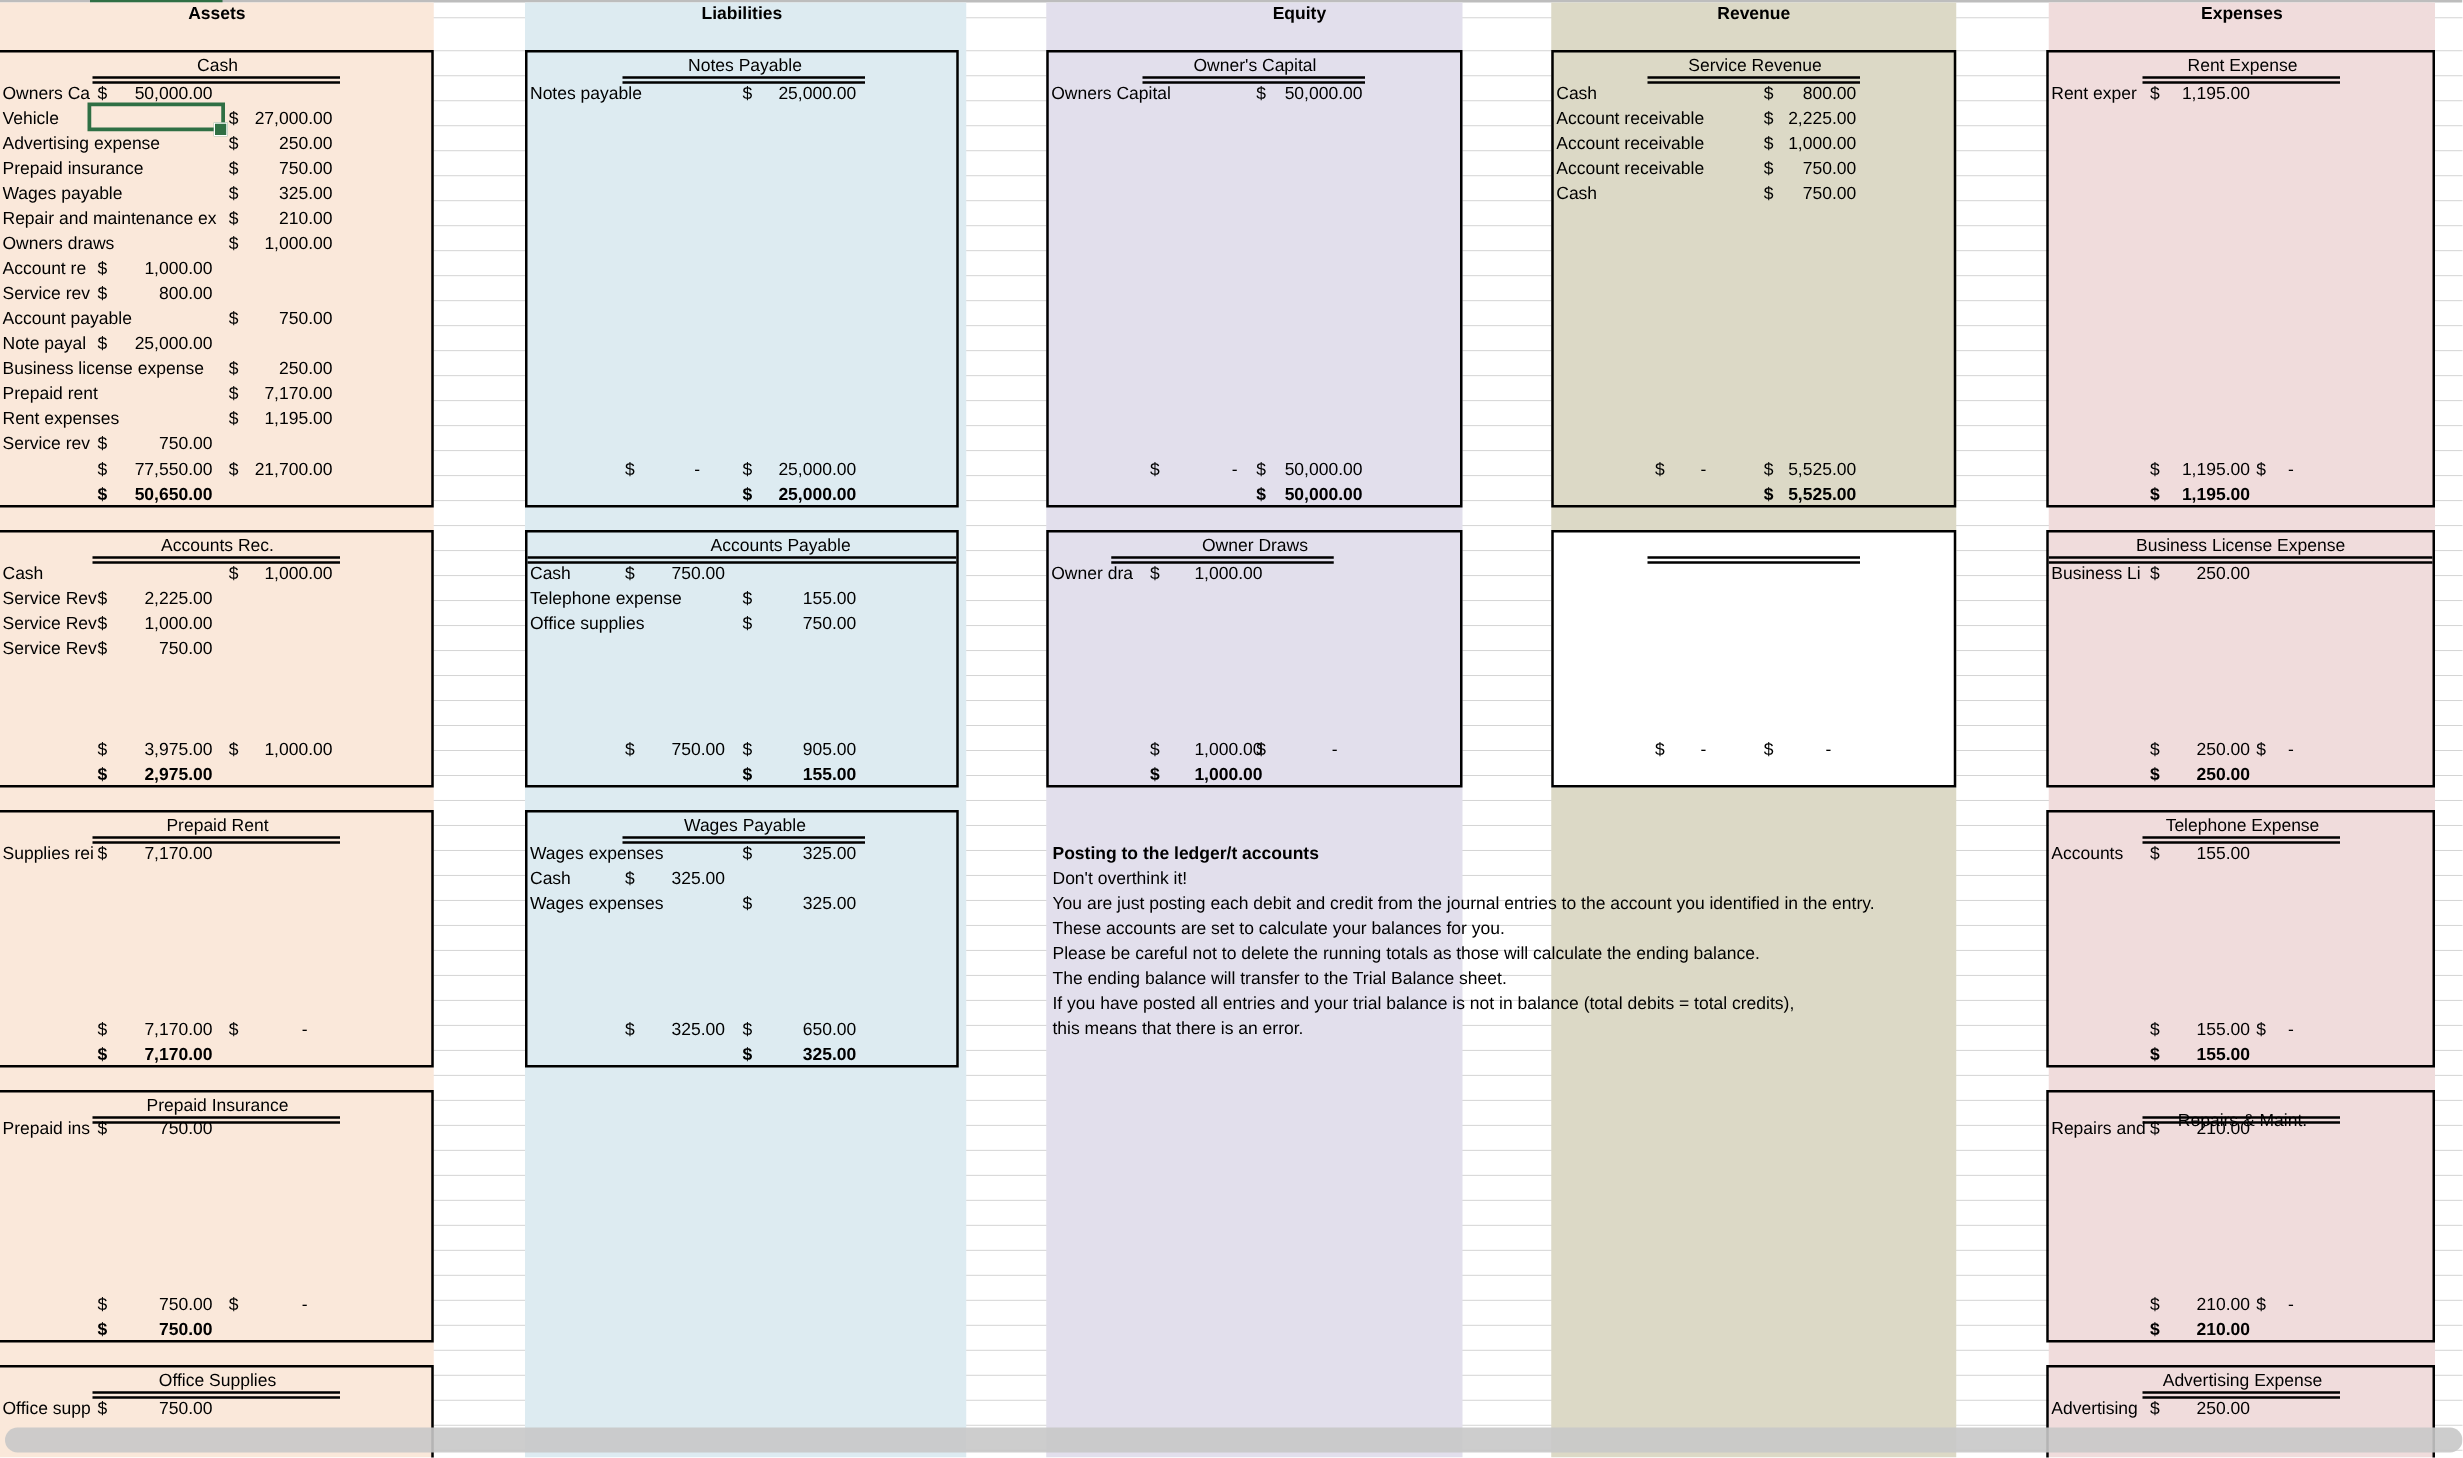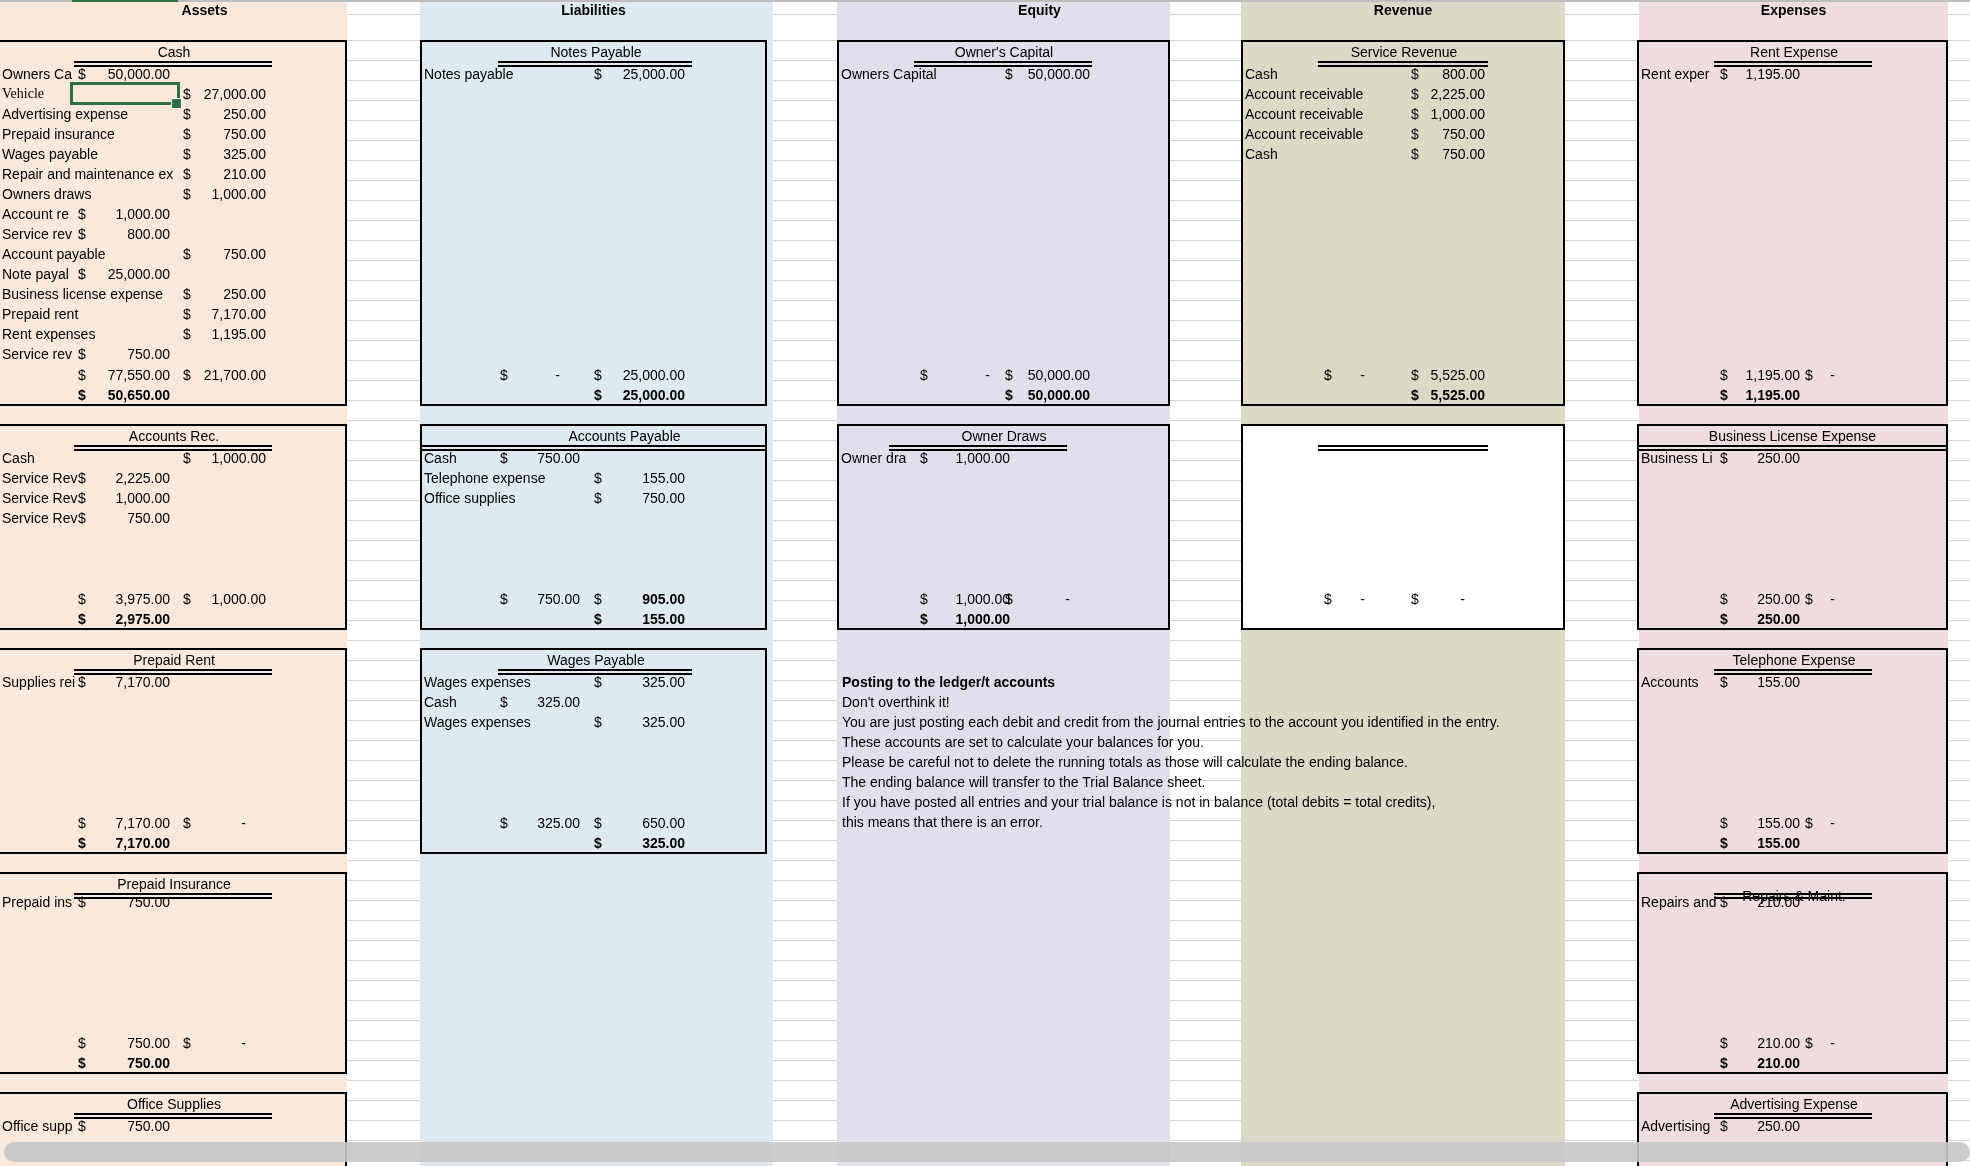--- a/index.html
+++ b/index.html
@@ -54,21 +54,21 @@
 
 <div class="topline"></div>
 <div class="topsel"></div>
 
 <div class="band assets"></div>
 <div class="band liab"></div>
 <div class="band equity"></div>
 <div class="band rev"></div>
 <div class="band exp"></div>
 
-<div class="section-title" style="left:0;width:347px;padding-left:31px;">Assets</div>
+<div class="section-title" style="left:0;width:347px;">Assets</div>
 <div class="section-title" style="left:420px;width:347px;">Liabilities</div>
 <div class="section-title" style="left:837px;width:333px;padding-left:36px;">Equity</div>
 <div class="section-title" style="left:1241px;width:324px;">Revenue</div>
 <div class="section-title" style="left:1639px;width:309px;">Expenses</div>
 
 <div class="gap" style="left:837px;top:630px;width:728px;height:536px;background:transparent;"></div>
 
 <div class="box" style="left:-2px;top:40px;width:349px;height:366px;">
   <div class="title" style="left:74px;width:200px;">Cash</div>
   <div class="dline" style="left:74px;top:19px;width:198px;"></div>
@@ -146,21 +146,21 @@
 </div>
 <div class="box" style="left:1637px;top:1092px;width:311px;height:90px;">
   <div class="title" style="left:75px;width:160px;">Advertising Expense</div>
   <div class="dline" style="left:75px;top:19px;width:158px;"></div>
 </div>
 
 <div id="rows">
     <div class="row lbl" style="left:2px;top:64px;width:76px;">Owners Ca</div>
     <div class="row cur" style="left:78px;top:64px;">$</div>
     <div class="row amt" style="left:78px;top:64px;width:92px;">50,000.00</div>
-    <div class="row lbl" style="left:2px;top:84px;width:180px;font-family:Liberation Serif, serif;">Vehicle</div>
+    <div class="row lbl" style="left:2px;top:84px;width:180px;">Vehicle</div>
     <div class="row cur" style="left:183px;top:84px;">$</div>
     <div class="row amt" style="left:183px;top:84px;width:83px;">27,000.00</div>
     <div class="row lbl" style="left:2px;top:104px;width:180px;">Advertising expense</div>
     <div class="row cur" style="left:183px;top:104px;">$</div>
     <div class="row amt" style="left:183px;top:104px;width:83px;">250.00</div>
     <div class="row lbl" style="left:2px;top:124px;width:180px;">Prepaid insurance</div>
     <div class="row cur" style="left:183px;top:124px;">$</div>
     <div class="row amt" style="left:183px;top:124px;width:83px;">750.00</div>
     <div class="row lbl" style="left:2px;top:144px;width:180px;">Wages payable</div>
     <div class="row cur" style="left:183px;top:144px;">$</div>
@@ -254,21 +254,21 @@
     <div class="row amt" style="left:500px;top:448px;width:80px;">750.00</div>
     <div class="row lbl" style="left:424px;top:468px;width:150px;">Telephone expense</div>
     <div class="row cur" style="left:594px;top:468px;">$</div>
     <div class="row amt" style="left:594px;top:468px;width:91px;">155.00</div>
     <div class="row lbl" style="left:424px;top:488px;width:150px;">Office supplies</div>
     <div class="row cur" style="left:594px;top:488px;">$</div>
     <div class="row amt" style="left:594px;top:488px;width:91px;">750.00</div>
     <div class="row cur" style="left:500px;top:589px;">$</div>
     <div class="row amt" style="left:500px;top:589px;width:80px;">750.00</div>
     <div class="row cur" style="left:594px;top:589px;">$</div>
-    <div class="row amt" style="left:594px;top:589px;width:91px;font-weight:bold;">905.00</div>
+    <div class="row amt" style="left:594px;top:589px;width:91px;">905.00</div>
     <div class="row cur bold" style="left:594px;top:609px;">$</div>
     <div class="row amt bold" style="left:594px;top:609px;width:91px;">155.00</div>
     <div class="row lbl" style="left:424px;top:672px;width:150px;">Wages expenses</div>
     <div class="row cur" style="left:594px;top:672px;">$</div>
     <div class="row amt" style="left:594px;top:672px;width:91px;">325.00</div>
     <div class="row lbl" style="left:424px;top:692px;width:76px;">Cash</div>
     <div class="row cur" style="left:500px;top:692px;">$</div>
     <div class="row amt" style="left:500px;top:692px;width:80px;">325.00</div>
     <div class="row lbl" style="left:424px;top:712px;width:150px;">Wages expenses</div>
     <div class="row cur" style="left:594px;top:712px;">$</div>

